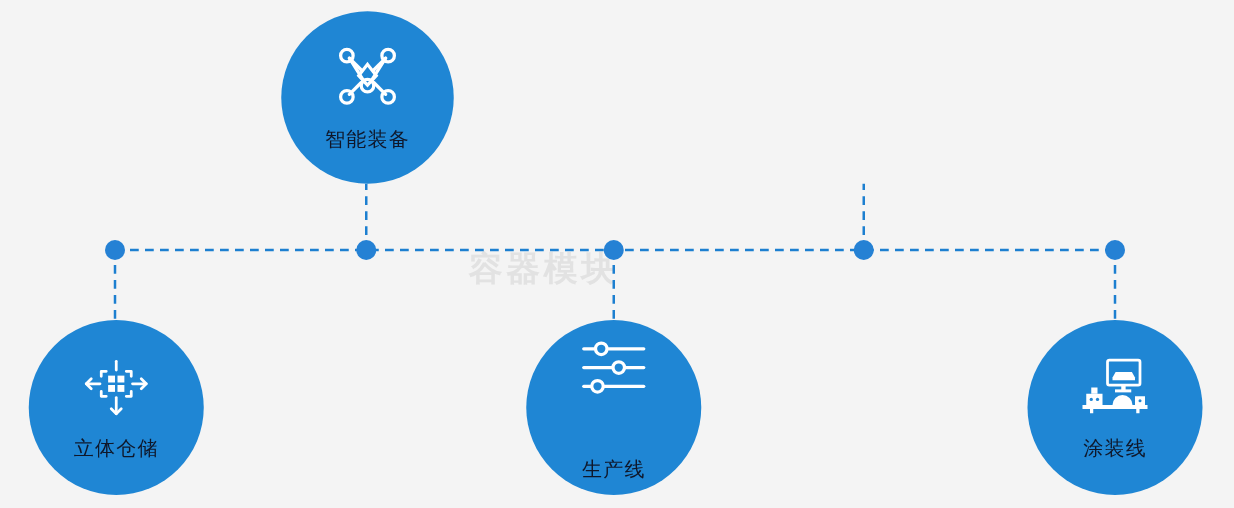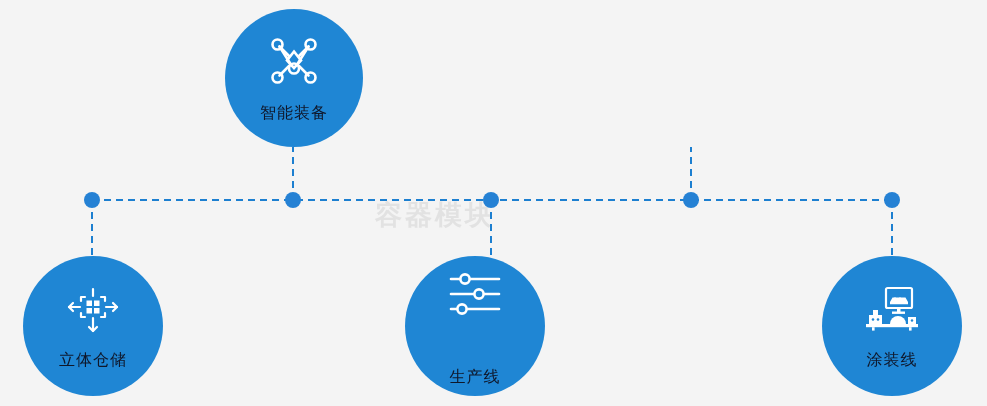--- a/index.html
+++ b/index.html
@@ -75,21 +75,21 @@
   }
 
   
   #circle-smart-equipment { left: 225px; top: 9px;  width: 138px; height: 138px; }
   #circle-smart-equipment .node-label { margin-top: 14px; }
   #circle-stereo-warehouse { left: 624px; top: 9px; width: 138px; height: 138px; }
   #circle-stereo-warehouse .node-label { margin-top: 14px; }
 
   
   #circle-logistics-sorting { left: 23px;  top: 256px; width: 140px; height: 140px; }
-  #circle-production-line   { left: 405px; top: 256px; width: 140px; height: 140px; gap: 33px; }
+  #circle-production-line   { left: 421px; top: 256px; width: 140px; height: 140px; gap: 33px; }
   #circle-coating-line      { left: 822px; top: 256px; width: 140px; height: 140px; align-items: center; }
 
   .node-circle .icon-wrap svg { display: block; }
 </style>
 </head>
 <body>
 
 <div id="stage">
 
   <div class="watermark">容器模块</div>

